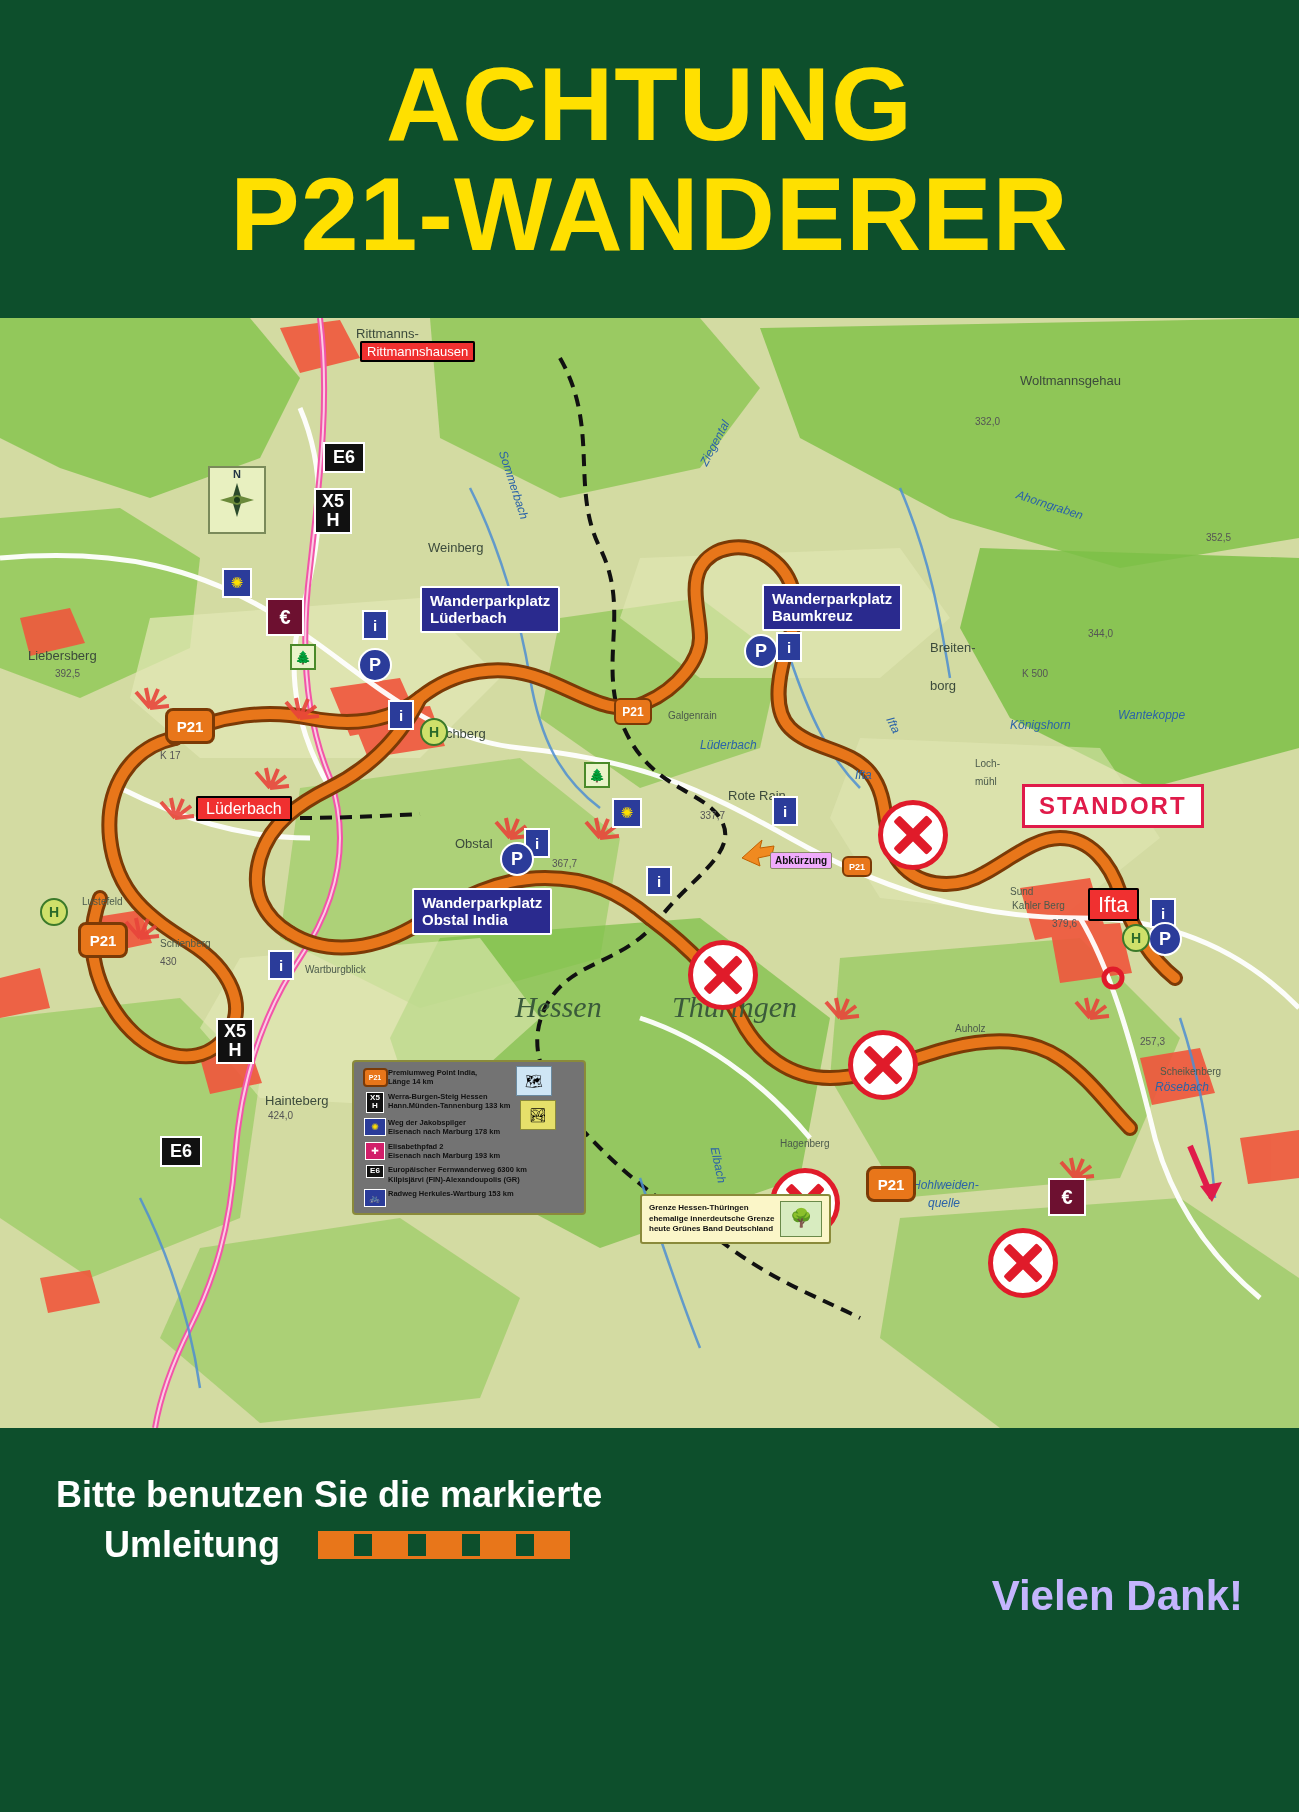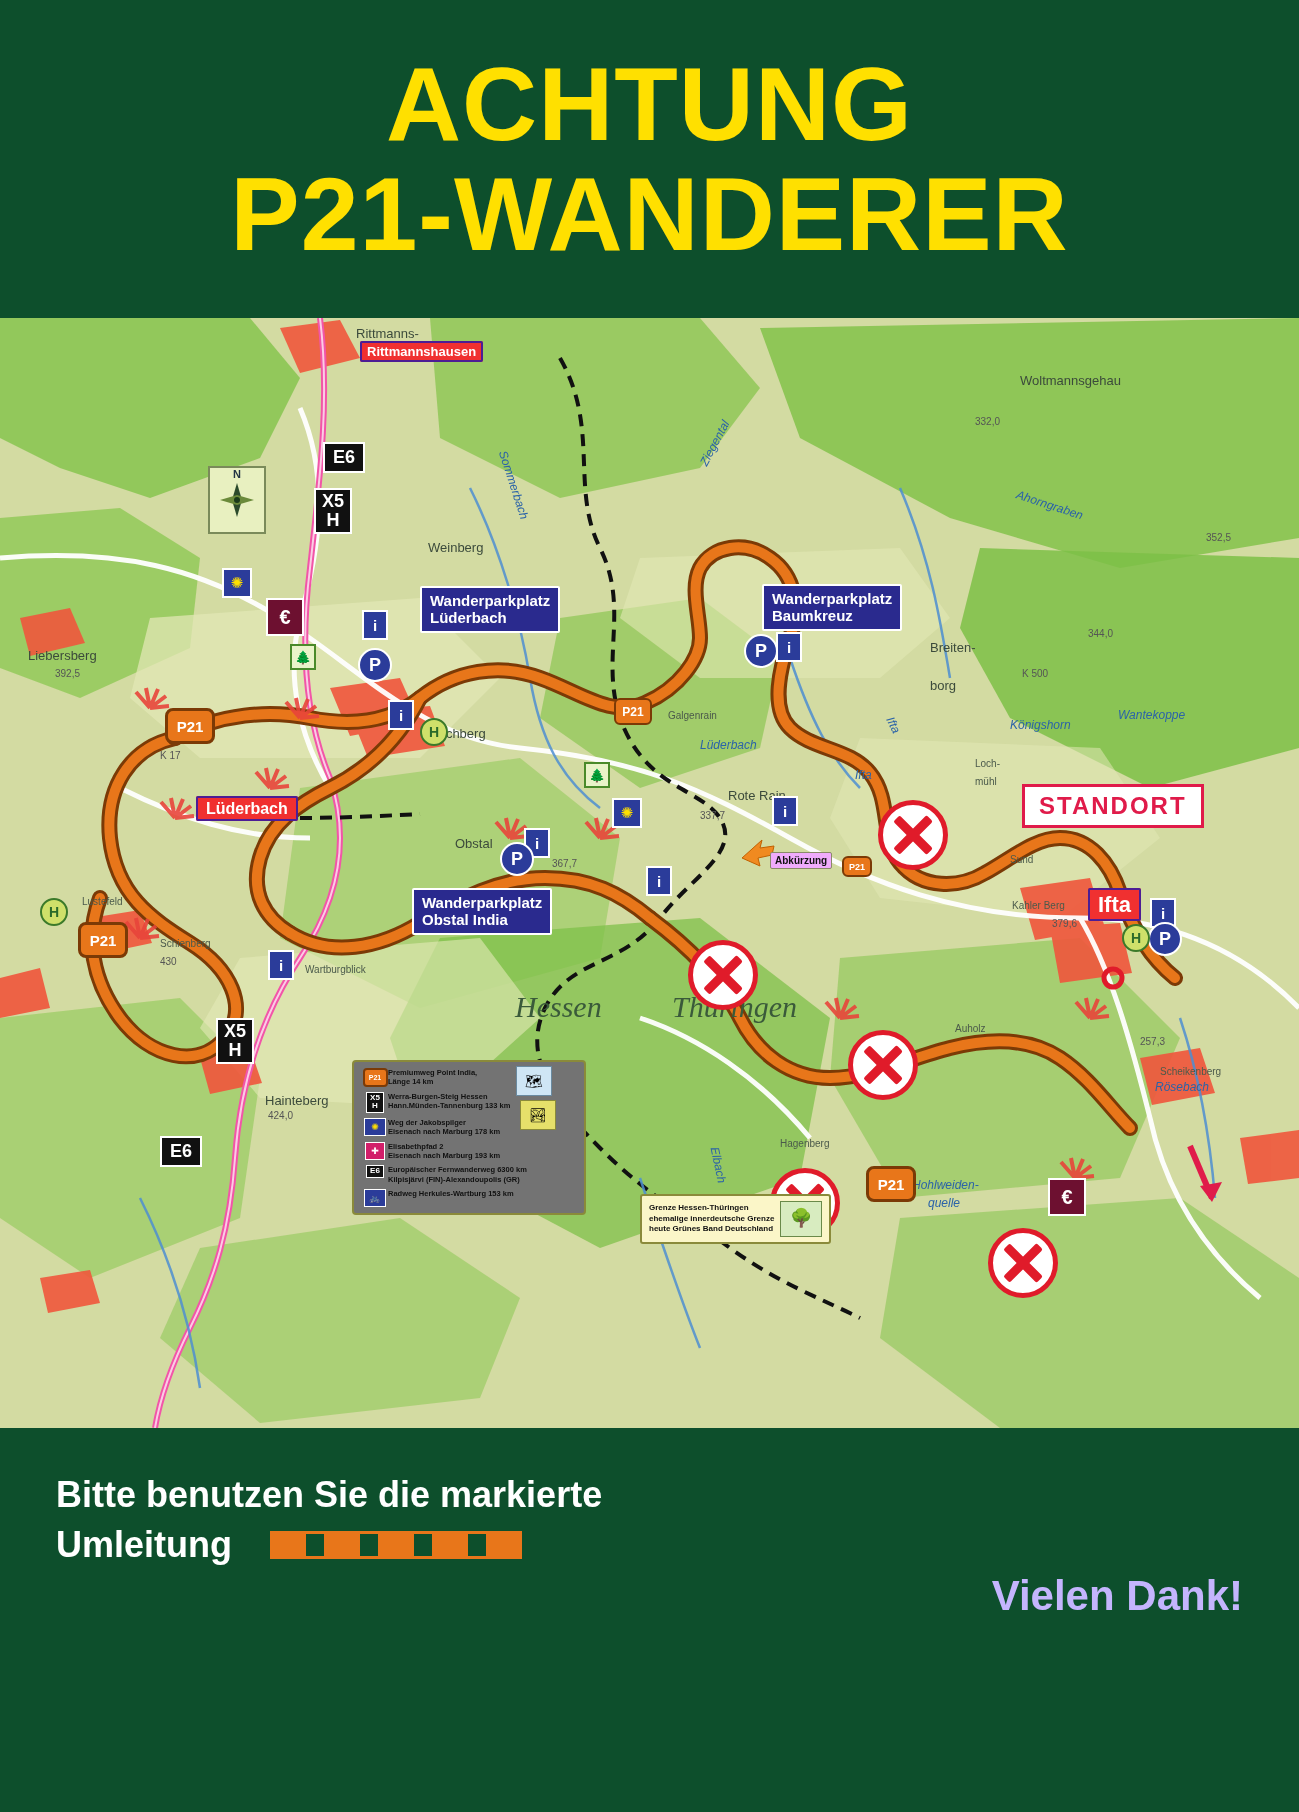--- a/index.html
+++ b/index.html
@@ -70,22 +70,22 @@
     color: #3a5a3a;
     font-size: 30px;
     font-style: italic;
     font-family: "Liberation Serif", serif;
   }
 
   
   .town-red {
     background: #f03030;
     color: #ffffff;
-    font-weight: bold;
-    border: 2px solid #4c1d95;
+    font-weight: normal;
+    border: 2px solid #000000;
     padding: 2px 8px;
     font-size: 16px;
     border-radius: 2px;
   }
   .town-red.small { font-size: 13px; padding: 1px 5px; }
 
   
   .wp-box {
     background: #2a2a8e;
     color: #ffffff;
@@ -272,21 +272,21 @@
   }
   .foot-noentry::before, .foot-noentry::after {
     content:""; position:absolute; left:50%; top:50%;
     width:74%; height:8px; background:#e01b2a; border-radius:2px;
   }
   .foot-noentry::before { transform: translate(-50%,-50%) rotate(45deg);}
   .foot-noentry::after  { transform: translate(-50%,-50%) rotate(-45deg);}
 
   #f-bottom { margin-top: 28px; position:relative; height:150px;}
   #f-b1 { font-size:36px; font-weight:bold;}
-  #f-b2row { display:flex; align-items:center; gap:38px; margin-top:8px;}
+  #f-b2row { display:flex; align-items:center; gap:38px; margin-top:8px;margin-left:48px;}
   #f-b2 { font-size:36px; font-weight:bold;}
   #dashbar {
     width: 252px; height: 22px;
     background: repeating-linear-gradient(to right,
       #e8761a 0px, #e8761a 36px,
       #0d4f2c 36px, #0d4f2c 54px);
     border-top: 3px solid #e8761a;
     border-bottom: 3px solid #e8761a;
     box-sizing: content-box;
   }
@@ -458,21 +458,21 @@
     <div class="lbl place" style="left:728px; top:470px;">Rote Rain</div>
     <div class="lbl place" style="left:455px; top:518px;">Obstal</div>
     <div class="lbl place-sm" style="left:1012px; top:582px;">Kahler Berg</div>
     <div class="lbl place-sm" style="left:160px; top:620px;">Schienberg</div>
     <div class="lbl place-sm" style="left:305px; top:646px;">Wartburgblick</div>
     <div class="lbl place-sm" style="left:82px; top:578px;">Lustefeld</div>
     <div class="lbl place" style="left:265px; top:775px;">Hainteberg</div>
     <div class="lbl place-sm" style="left:955px; top:705px;">Auholz</div>
     <div class="lbl place-sm" style="left:1160px; top:748px;">Scheikenberg</div>
     <div class="lbl place-sm" style="left:780px; top:820px;">Hagenberg</div>
-    <div class="lbl place-sm" style="left:1010px; top:536px;">Sund</div>
+    <div class="lbl place-sm" style="left:1010px; top:568px;">Sund</div>
     <div class="lbl place-sm" style="left:975px; top:440px;">Loch-</div>
     <div class="lbl place-sm" style="left:975px; top:458px;">mühl</div>
     <div class="lbl place-blue" style="left:1010px; top:400px;">Königshorn</div>
     <div class="lbl place-blue" style="left:1155px; top:762px;">Rösebach</div>
     <div class="lbl place-blue" style="left:912px; top:860px;">Hohlweiden-</div>
     <div class="lbl place-blue" style="left:928px; top:878px;">quelle</div>
     <div class="lbl place-blue" style="left:690px; top:118px; transform:rotate(-62deg);">Ziegental</div>
     <div class="lbl place-blue" style="left:478px; top:160px; transform:rotate(72deg);">Sommerbach</div>
     <div class="lbl place-blue" style="left:700px; top:420px;">Lüderbach</div>
     <div class="lbl place-blue" style="left:855px; top:450px;">Ifta</div>

